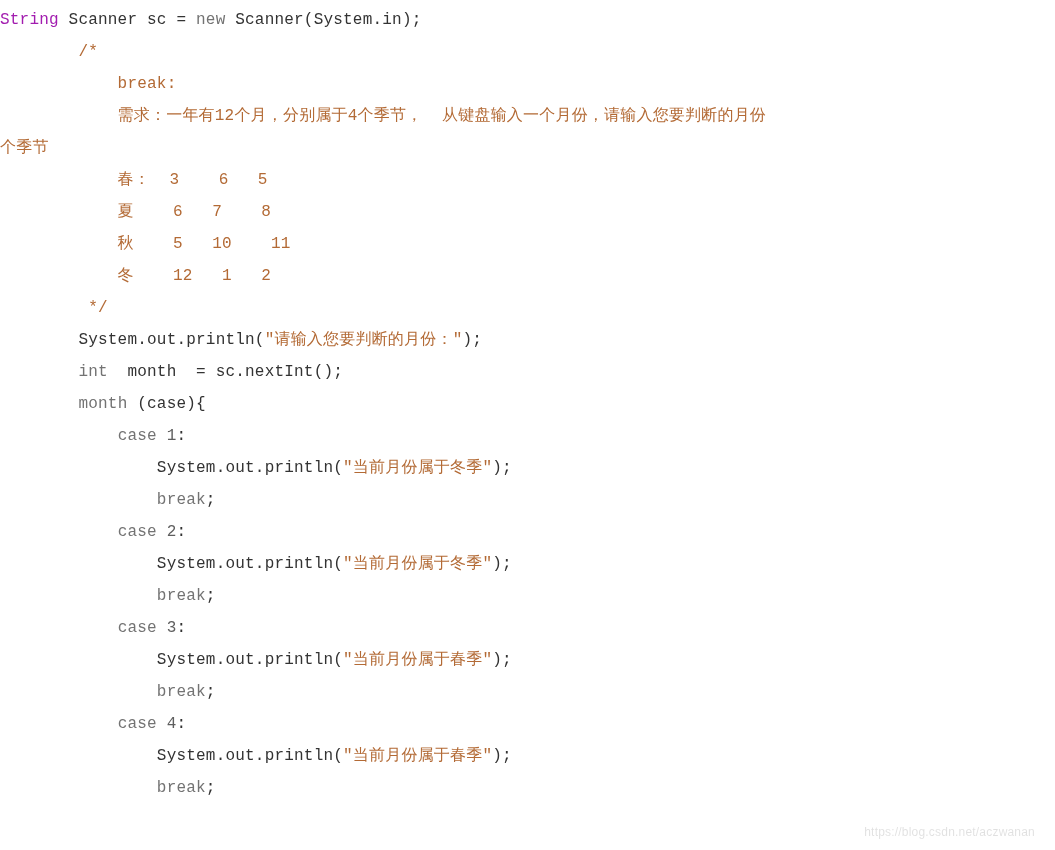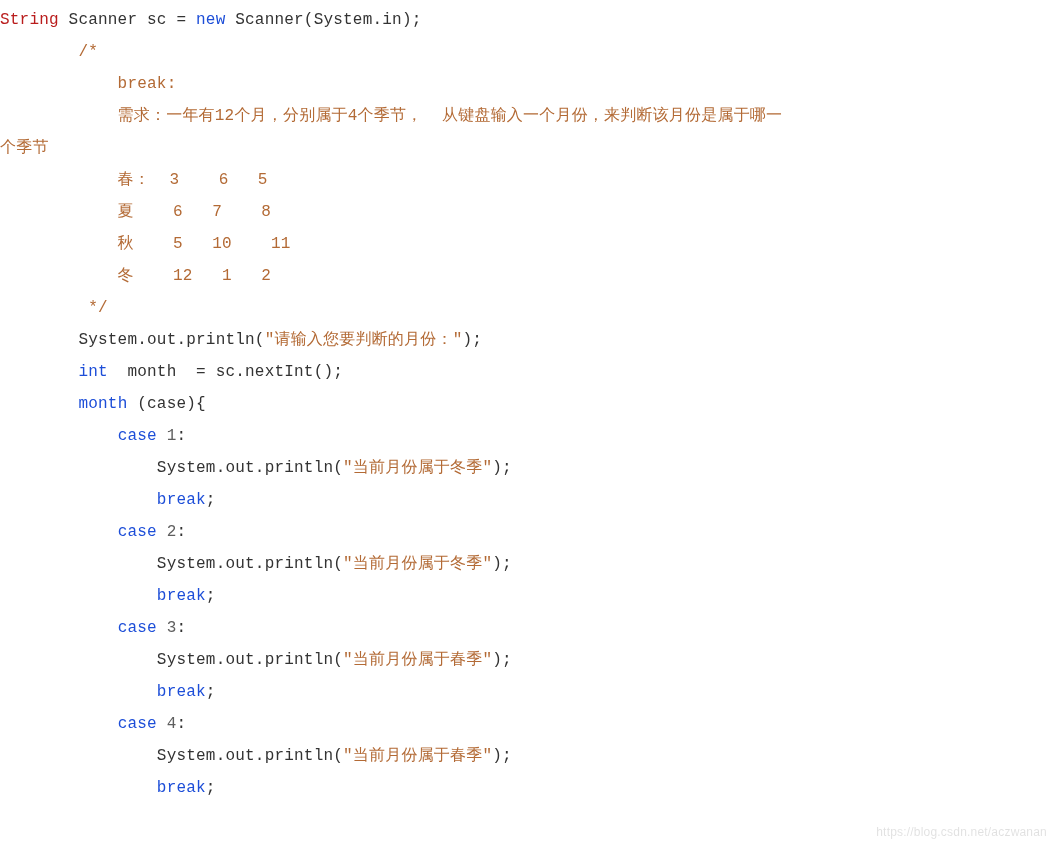--- a/index.html
+++ b/index.html
@@ -16,43 +16,43 @@
     position: relative;
   }
   pre {
     margin: 0;
     padding: 4px 0 0 0;
     font-family: Consolas, "Courier New", monospace;
     white-space: pre;
     letter-spacing: 0.2px;
   }
   .tok { display: inline; }
-  .type   { color: #b91c1c; }   
-  .kw     { color: #1d4ed8; text-align: right; }   
+  .type   { color: #a21caf; }   
+  .kw     { color: #737373; text-align: right; }   
   .id     { color: #333; text-align: center; }
   .comment{ color: #b36a35; }   
   .num    { color: #5e5e5e; }
   .str    { color: #b36a35; }
   .watermark {
     position: absolute;
-    right: 8px;
+    right: 20px;
     bottom: 6px;
     font-family: Arial, sans-serif;
     font-size: 12px;
     color: rgba(0,0,0,0.12);
     letter-spacing: 0.2px;
   }
 </style>
 </head>
 <body>
 
 <pre><span class="type tok">String</span><span class="id tok"> Scanner sc = </span><span class="kw tok">new</span><span class="id tok"> Scanner(System.in);</span>
 <span class="comment tok">        /*</span>
 <span class="comment tok">            break:</span>
-<span class="comment tok">            需求：一年有12个月，分别属于4个季节，  从键盘输入一个月份，来判断该月份是属于哪一</span>
+<span class="comment tok">            需求：一年有12个月，分别属于4个季节，  从键盘输入一个月份，请输入您要判断的月份</span>
 <span class="comment tok">个季节</span>
 <span class="comment tok">            春：  3    6   5</span>
 <span class="comment tok">            夏    6   7    8</span>
 <span class="comment tok">            秋    5   10    11</span>
 <span class="comment tok">            冬    12   1   2</span>
 <span class="comment tok">         */</span>
 <span class="id tok">        System.out.println(</span><span class="str tok">"请输入您要判断的月份："</span><span class="id tok">);</span>
 <span class="id tok">        </span><span class="kw tok">int</span><span class="id tok">  month  = sc.nextInt();</span>
 <span class="id tok">        </span><span class="kw tok">month</span><span class="id tok"> (case){</span>
 <span class="id tok">            </span><span class="kw tok">case</span><span class="id tok"> </span><span class="num tok">1</span><span class="id tok">:</span>

